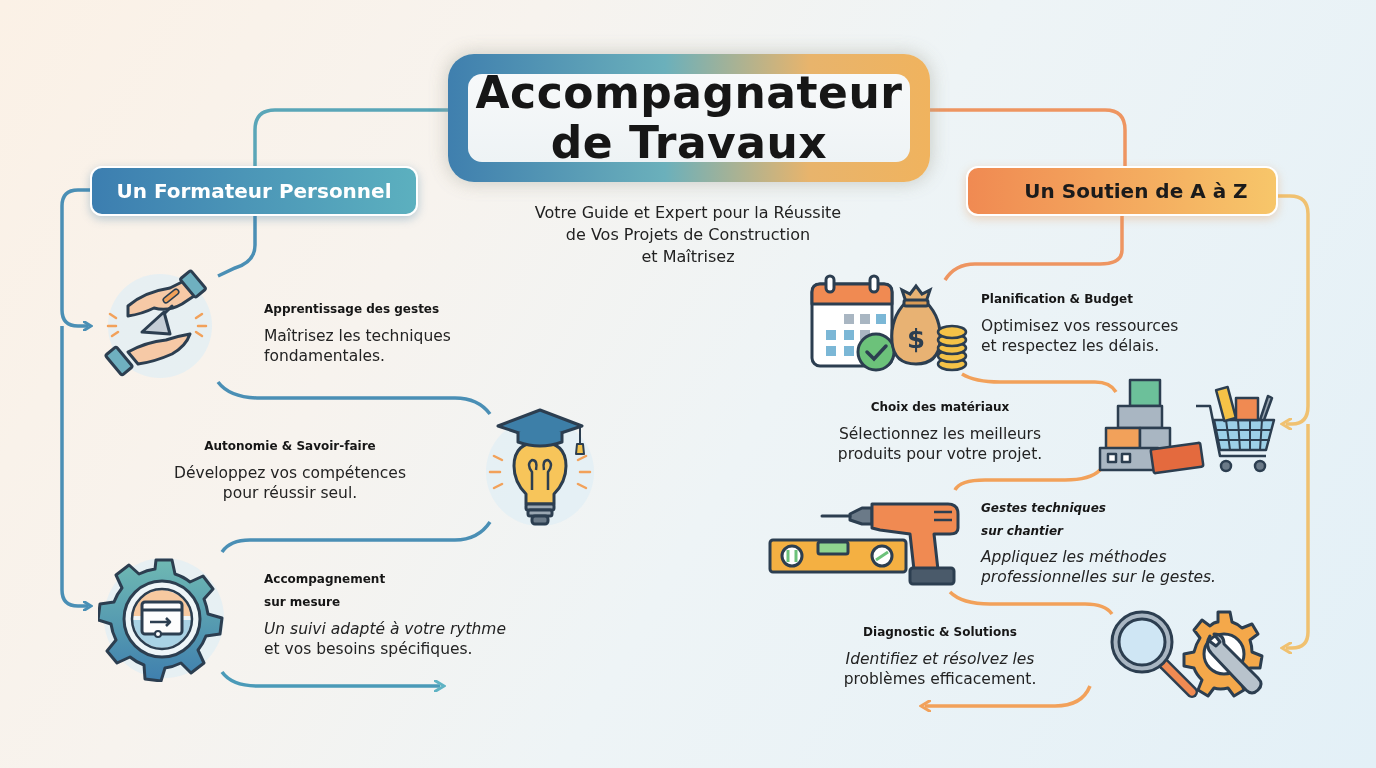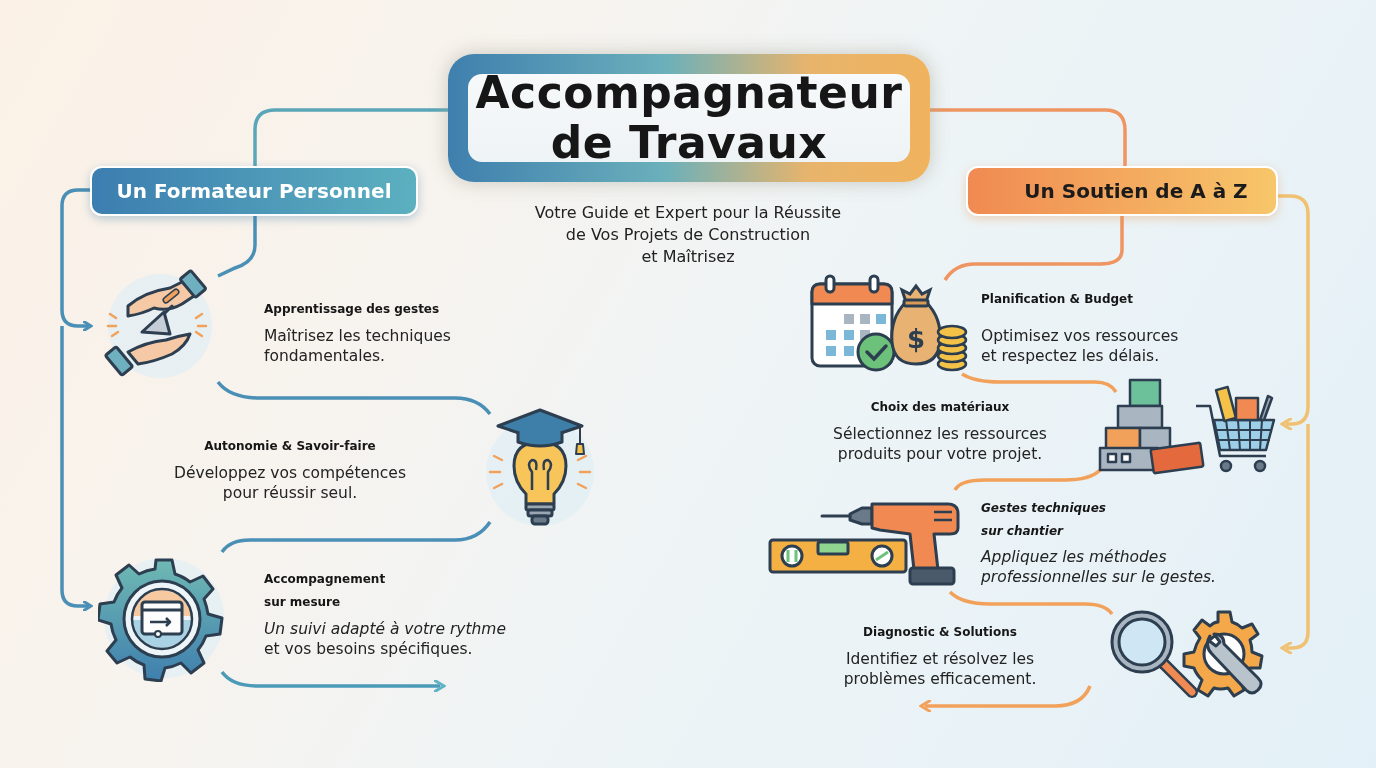--- a/index.html
+++ b/index.html
@@ -227,27 +227,27 @@
         <ellipse cx="146" cy="92" rx="14" ry="6"></ellipse>
         <ellipse cx="146" cy="84" rx="14" ry="6"></ellipse>
         <ellipse cx="146" cy="76" rx="14" ry="6"></ellipse>
         <ellipse cx="146" cy="68" rx="14" ry="6"></ellipse>
         <ellipse cx="146" cy="60" rx="14" ry="6"></ellipse>
       </g>
     </svg>
   </div>
   <div class="item" style="left:981px;top:288px;width:300px;">
     <div class="h">Planification &amp; Budget</div>
-    <div class="d" style="margin-top:15px;">Optimisez vos ressources</div>
+    <div class="d" style="margin-top:5px;">Optimisez vos ressources</div>
     <div class="d">et respectez les délais.</div>
   </div>
 
   <div class="item right-align" style="left:800px;top:396px;width:280px;">
     <div class="h">Choix des matériaux</div>
-    <div class="d" style="margin-top:5px;">Sélectionnez les ressources</div>
+    <div class="d" style="margin-top:5px;">Sélectionnez les meilleurs</div>
     <div class="d">produits pour votre projet.</div>
   </div>
   <div class="icon" style="left:1096px;top:376px;width:184px;height:100px;">
     <svg width="184" height="100" viewBox="0 0 184 100">
       <g stroke="#2c3e50" stroke-width="2.5" stroke-linejoin="round">
         <rect x="34" y="4" width="30" height="26" fill="#6cc09a"></rect>
         <rect x="22" y="30" width="44" height="22" fill="#a9b6c2"></rect>
         <rect x="10" y="52" width="34" height="22" fill="#f2a15a"></rect>
         <rect x="44" y="52" width="30" height="22" fill="#a9b6c2"></rect>
         <rect x="4" y="72" width="58" height="22" fill="#a9b6c2"></rect>
@@ -286,21 +286,21 @@
   </div>
   <div class="item" style="left:981px;top:497px;width:300px;font-style:italic;">
     <div class="h">Gestes techniques</div>
     <div class="h">sur chantier</div>
     <div class="d" style="margin-top:4px;">Appliquez les méthodes</div>
     <div class="d">professionnelles sur le gestes.</div>
   </div>
 
   <div class="item right-align" style="left:800px;top:621px;width:280px;">
     <div class="h">Diagnostic &amp; Solutions</div>
-    <div class="d" style="margin-top:5px;">Identifiez et résolvez les</div>
+    <div class="d" style="margin-top:5px;font-style:italic;">Identifiez et résolvez les</div>
     <div class="d">problèmes efficacement.</div>
   </div>
   <div class="icon" style="left:1106px;top:606px;width:172px;height:96px;">
     <svg width="172" height="96" viewBox="0 0 172 96">
       <g stroke="#2c3e50" stroke-width="3" stroke-linejoin="round">
         <line x1="58" y1="58" x2="86" y2="86" stroke-width="12" stroke-linecap="round"></line>
         <line x1="58" y1="58" x2="86" y2="86" stroke="#f08a52" stroke-width="7" stroke-linecap="round"></line>
         <circle cx="36" cy="36" r="30" fill="#a9b6c2"></circle>
         <circle cx="36" cy="36" r="23" fill="#cfe6f4"></circle>
         <path d="M112,6 L124,6 L126,16 Q132,18 136,22 L146,18 L152,28 L144,34 Q146,40 146,46 L156,50 L154,62 L144,62 Q140,70 134,74 L138,84 L128,90 L122,82 Q114,84 108,82 L102,90 L92,84 L96,74 Q90,68 88,62 L78,60 L78,48 L88,46 Q90,38 94,32 L88,24 L96,14 L104,20 Q108,16 112,16 Z" fill="#f4a84a"></path>

